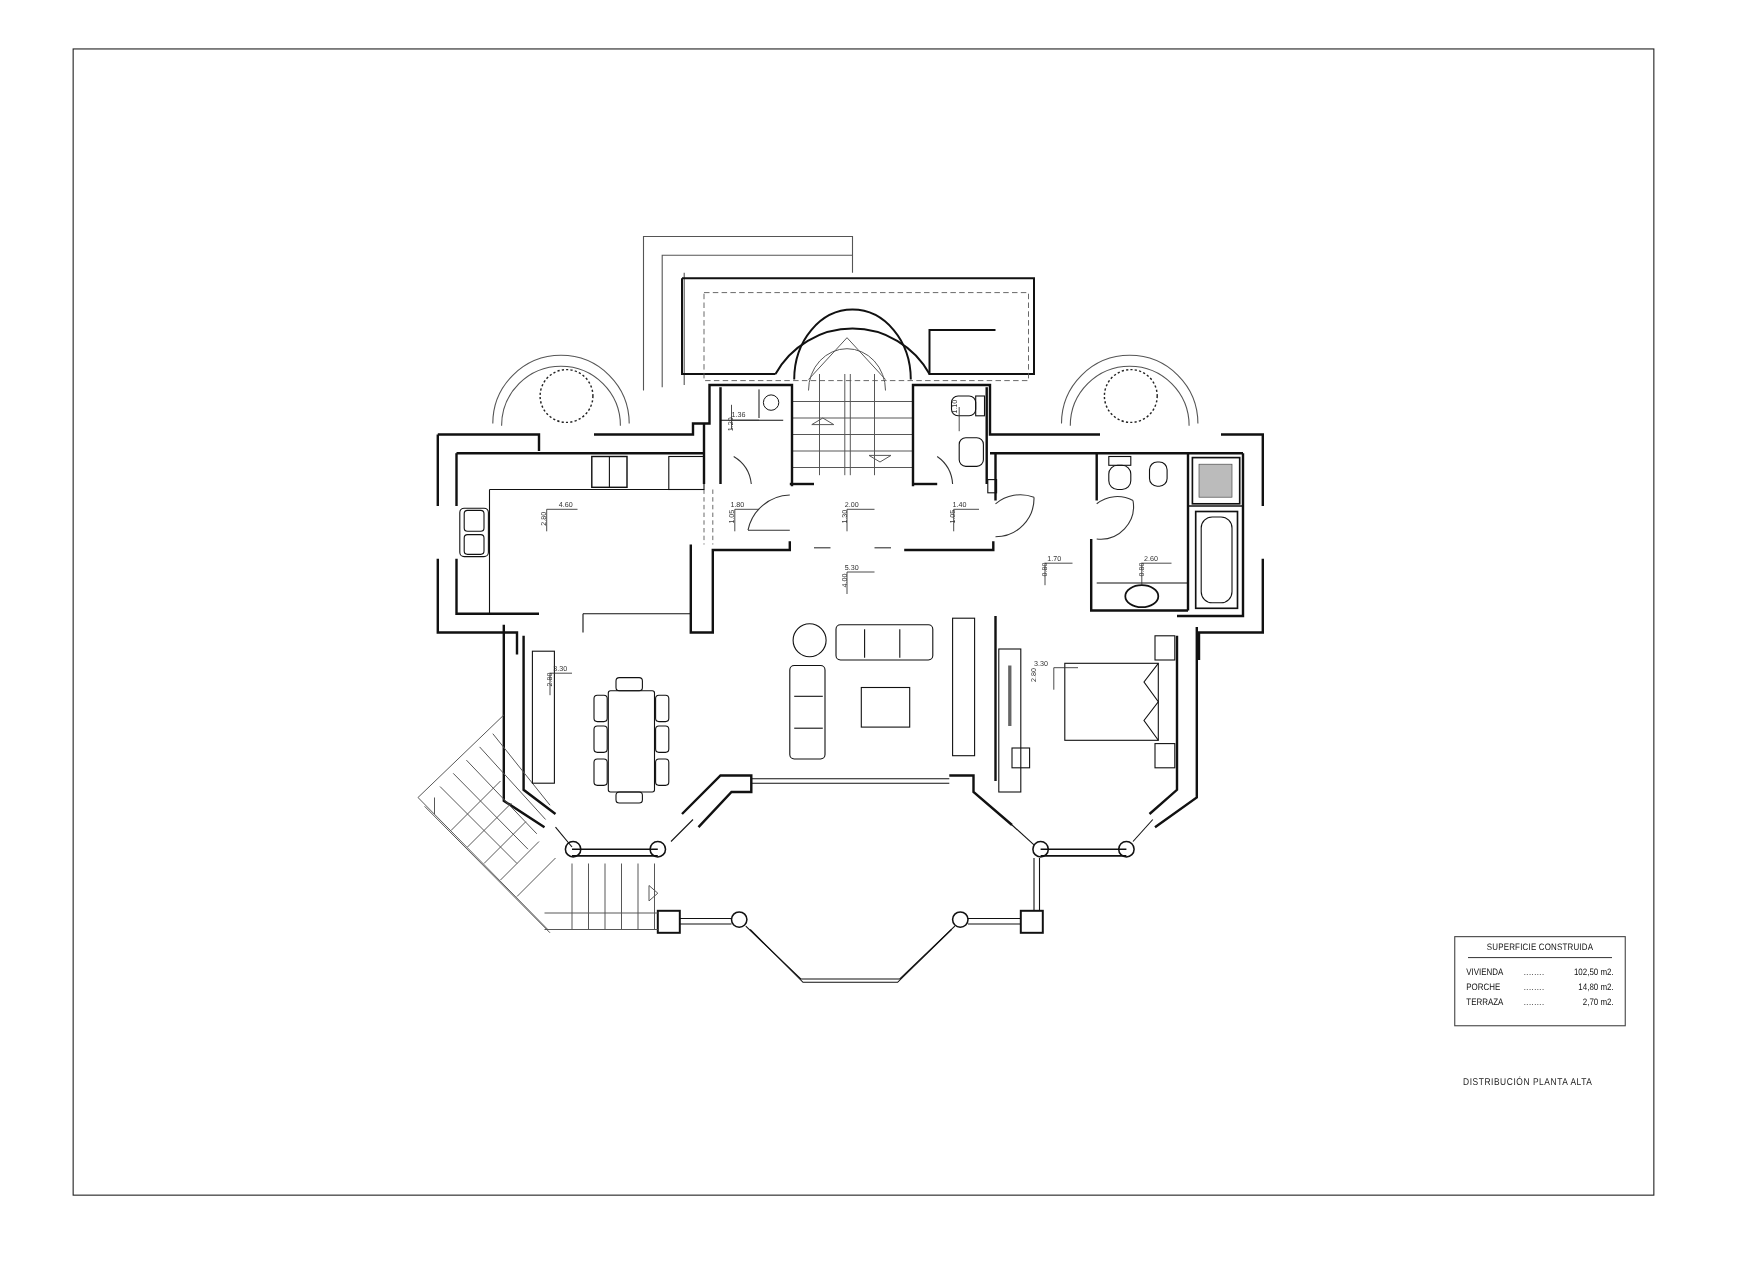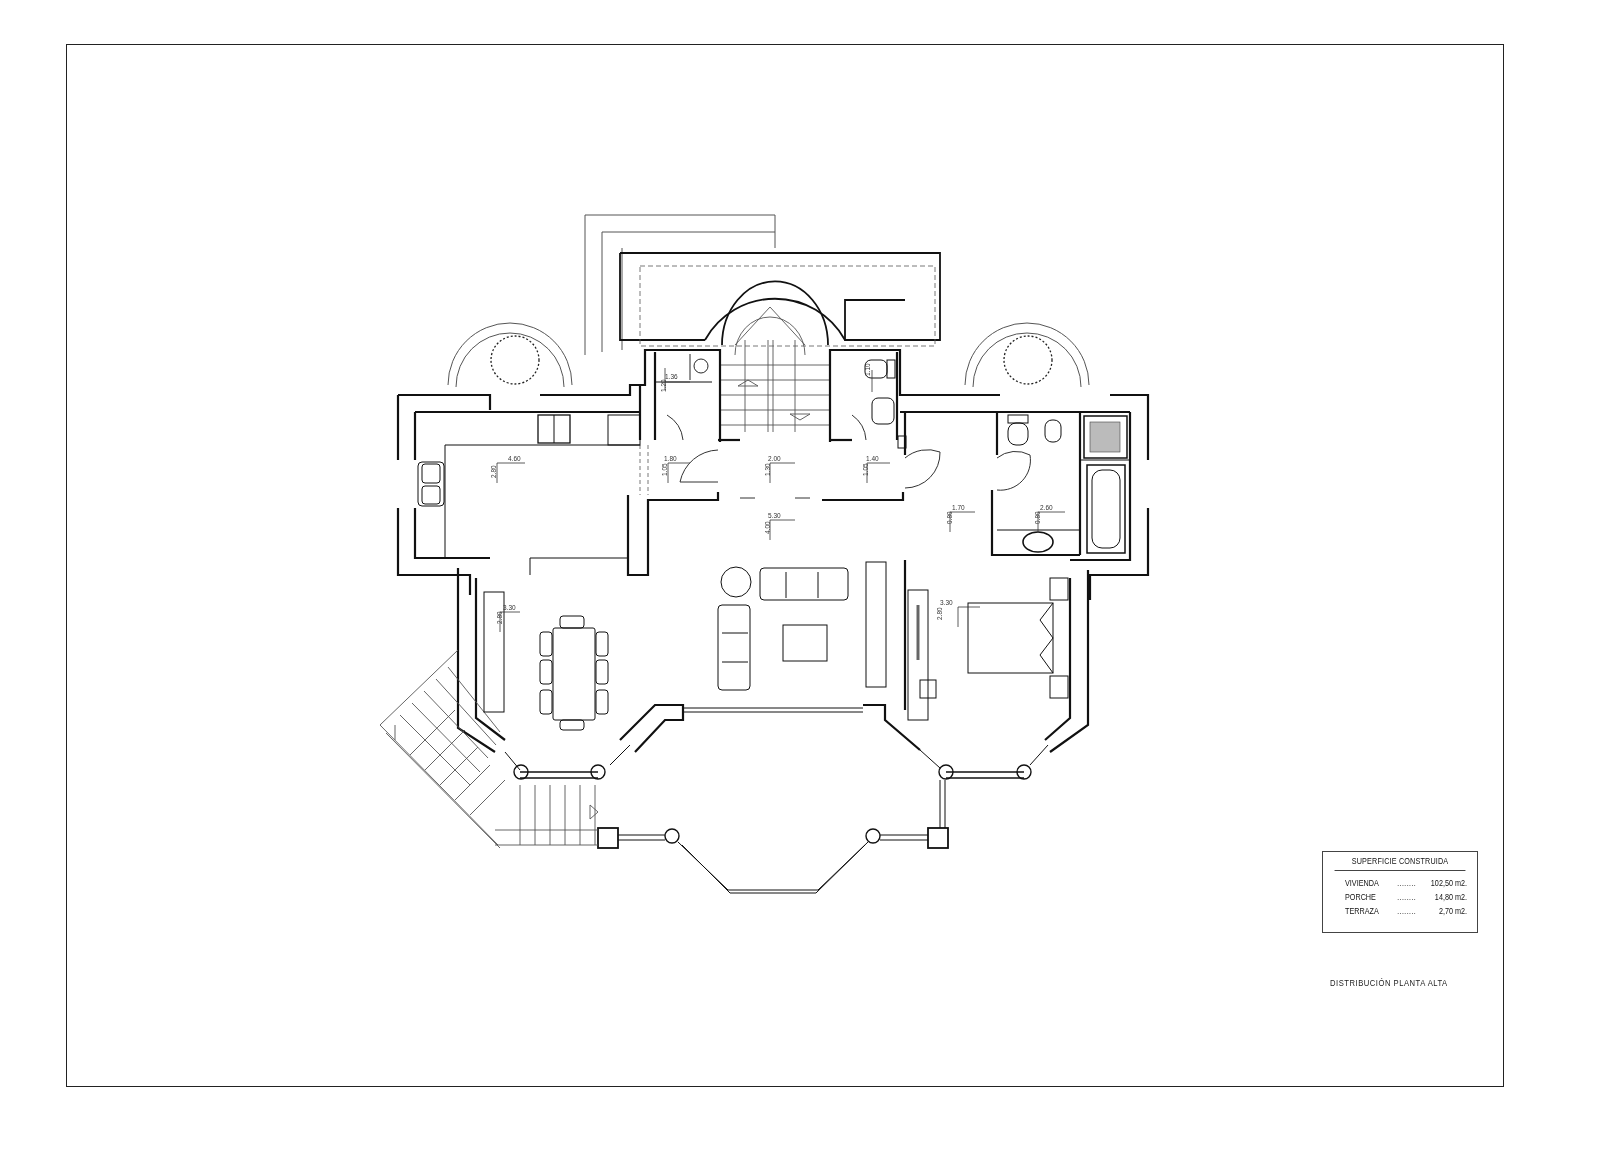--- a/index.html
+++ b/index.html
@@ -7,21 +7,21 @@
          font-family: "Liberation Sans", sans-serif; color: #111; }
   #sheet { position: absolute; left: 66px; top: 44px; width: 1438px; height: 1043px;
            border: 1.5px solid #222; box-sizing: border-box; }
   #plan { position: absolute; left: 0; top: 0; width: 1600px; height: 1153px; }
   .dim { font-family: "Liberation Sans", sans-serif; font-size: 6.5px; fill: #333; }
   #legend { position: absolute; left: 1322px; top: 851px; width: 156px; height: 82px;
             border: 1px solid #444; box-sizing: border-box; font-size: 9px; }
   #legend .title { height: 18px; line-height: 18px; text-align: center; border-bottom: 1px solid #444;
                    font-size: 8.5px; letter-spacing: 0.2px; transform: scaleX(0.85); }
   #legend .rows { padding: 5px 10px 0 10px; }
-  #legend .row { display: flex; height: 14px; line-height: 14px; font-size: 8.5px; margin-left: 12px; }
+  #legend .row { display: flex; height: 14px; line-height: 14px; font-size: 8.5px; }
   #legend .row .lbl { width: 52px; transform: scaleX(0.85); transform-origin: left; }
   #legend .row .dots { width: 26px; color: #555; }
   #legend .row .val { flex: 1; text-align: right; transform: scaleX(0.85); transform-origin: right; }
   #plan-title { position: absolute; left: 1330px; top: 978px; font-size: 9px; letter-spacing: 0.6px;
                 transform: scaleX(0.85); transform-origin: left; color: #222; }
 </style>
 </head>
 <body>
 
 <div id="sheet"></div>

